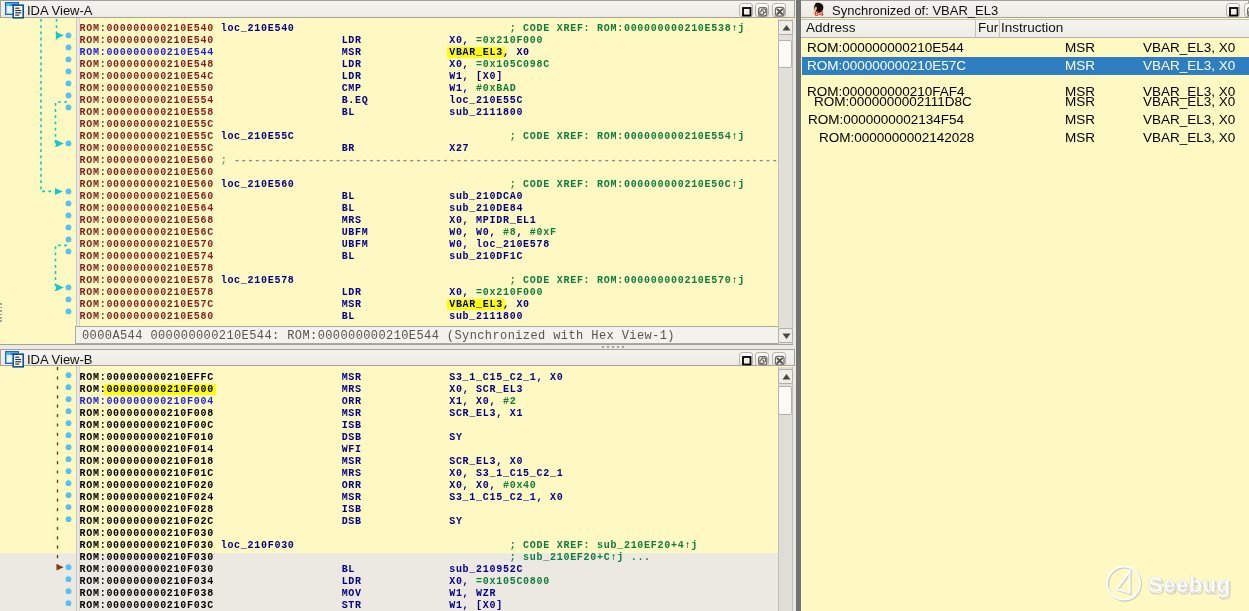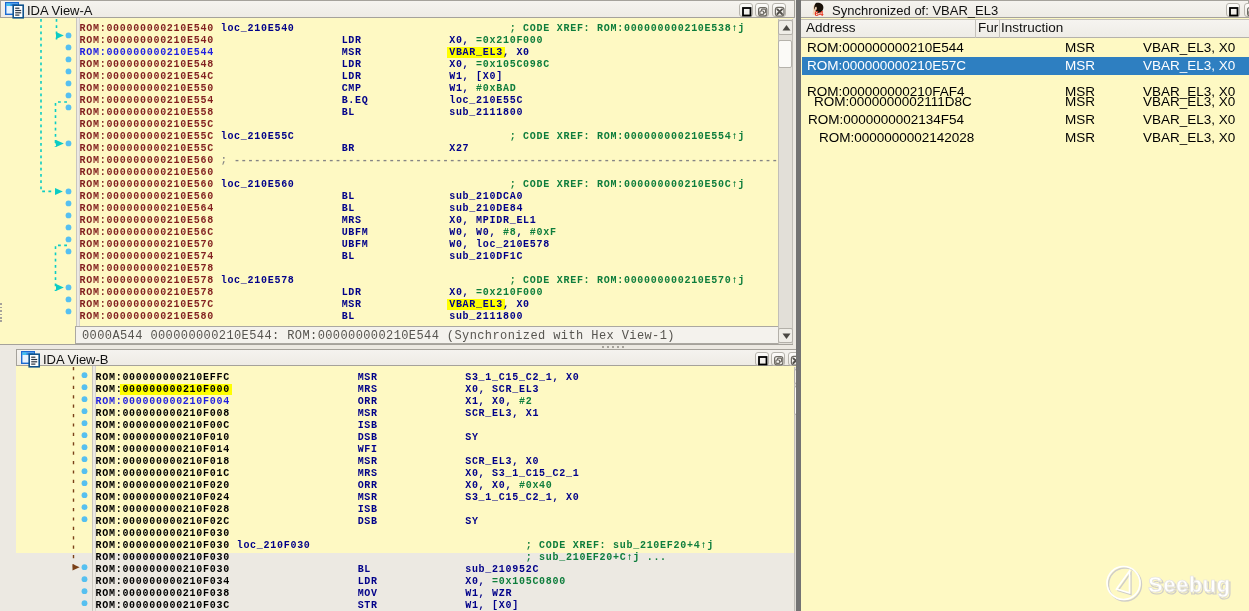--- a/index.html
+++ b/index.html
@@ -115,21 +115,21 @@
             <polygon points="7.5,4 11.5,9.5 3.5,9.5" fill="#4a4843"></polygon>
           </svg></div>
         <div style="position:absolute;left:0;top:21px;width:14px;height:28px;background:#fbfaf7;border:1px solid #b5b2ab;border-radius:2px;box-sizing:border-box"></div>
         <div class="sbtn" style="top:309px"><svg width="15" height="15">
             <polygon points="7.5,10 11.5,4.5 3.5,4.5" fill="#4a4843"></polygon>
           </svg></div>
       </div>
   <div style="position:absolute;left:793px;top:18px;width:2px;height:327px;background:#ece9e2"></div>
 </div>
 
-<div class="win" style="left:16px;top:349px;width:795px;height:204px">
+<div class="win" style="left:0;top:349px;width:795px;height:204px">
   <div class="tbar" style="height:17px">
     <svg width="20" height="17" style="position:absolute;left:4px;top:1px">
 <rect x="0.7" y="0.7" width="12.6" height="11.6" fill="#e8f3fd" stroke="#1a6ad2" stroke-width="1.4"></rect>
 <rect x="1.4" y="1.4" width="11.2" height="2.6" fill="#2f8ce6"></rect>
 <rect x="1.4" y="1.4" width="4" height="2.6" fill="#41c1ee"></rect>
 <rect x="8.2" y="3.2" width="10" height="12.6" fill="#fff" stroke="#10528c" stroke-width="1.6"></rect>
 <rect x="10.2" y="5.6" width="4.2" height="1.2" fill="#2a3440"></rect>
 <rect x="10.2" y="7.9" width="6" height="1.2" fill="#2a3440"></rect>
 <rect x="10.2" y="10.2" width="6" height="1.2" fill="#2a3440"></rect>
 <rect x="10.2" y="12.5" width="4.2" height="1.2" fill="#2a3440"></rect>

